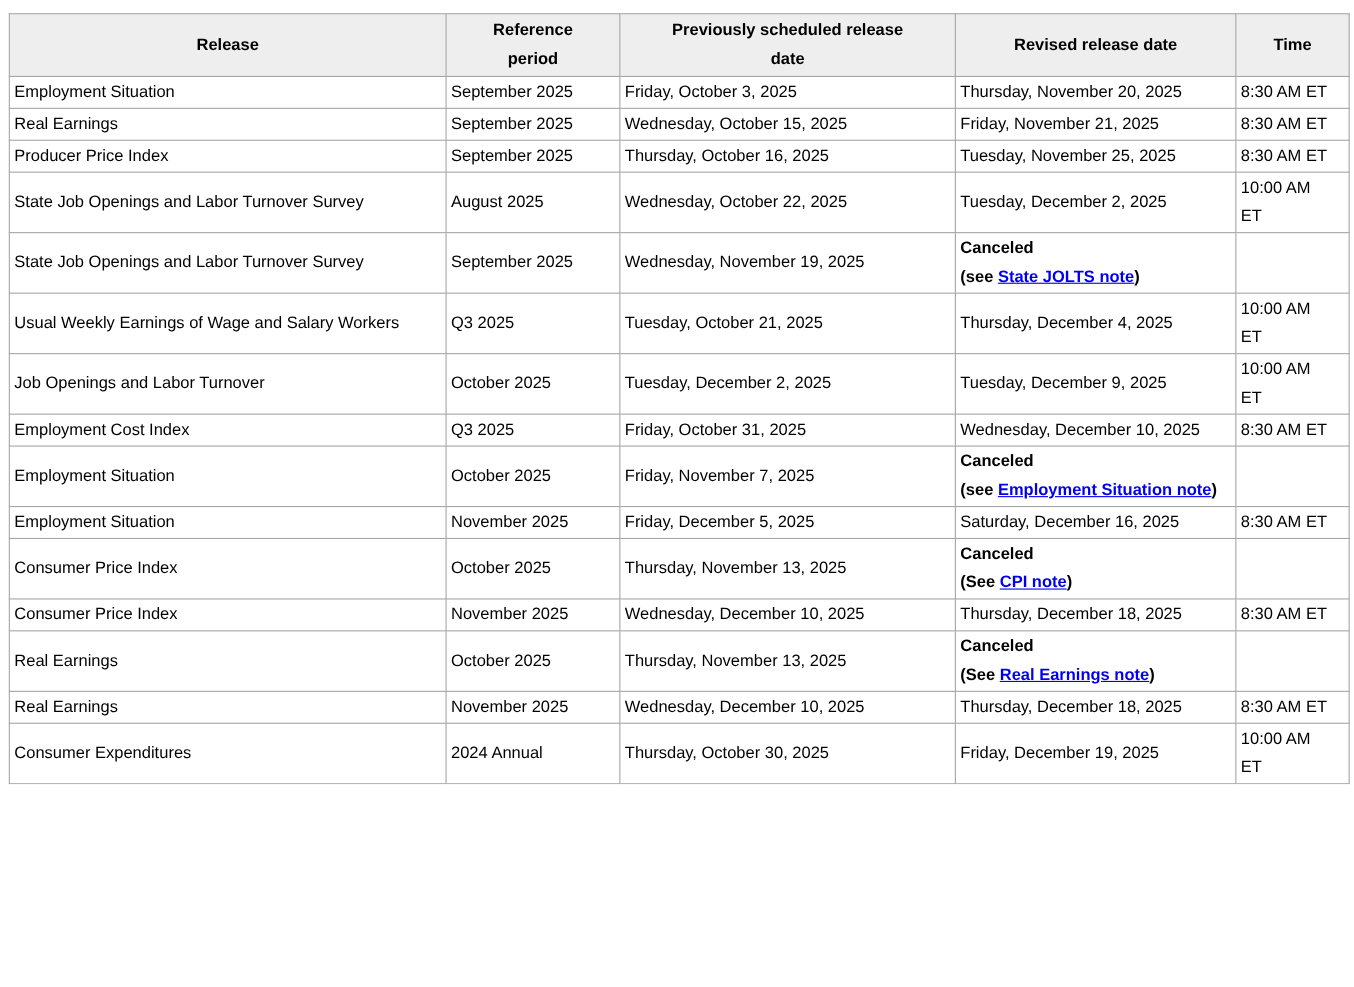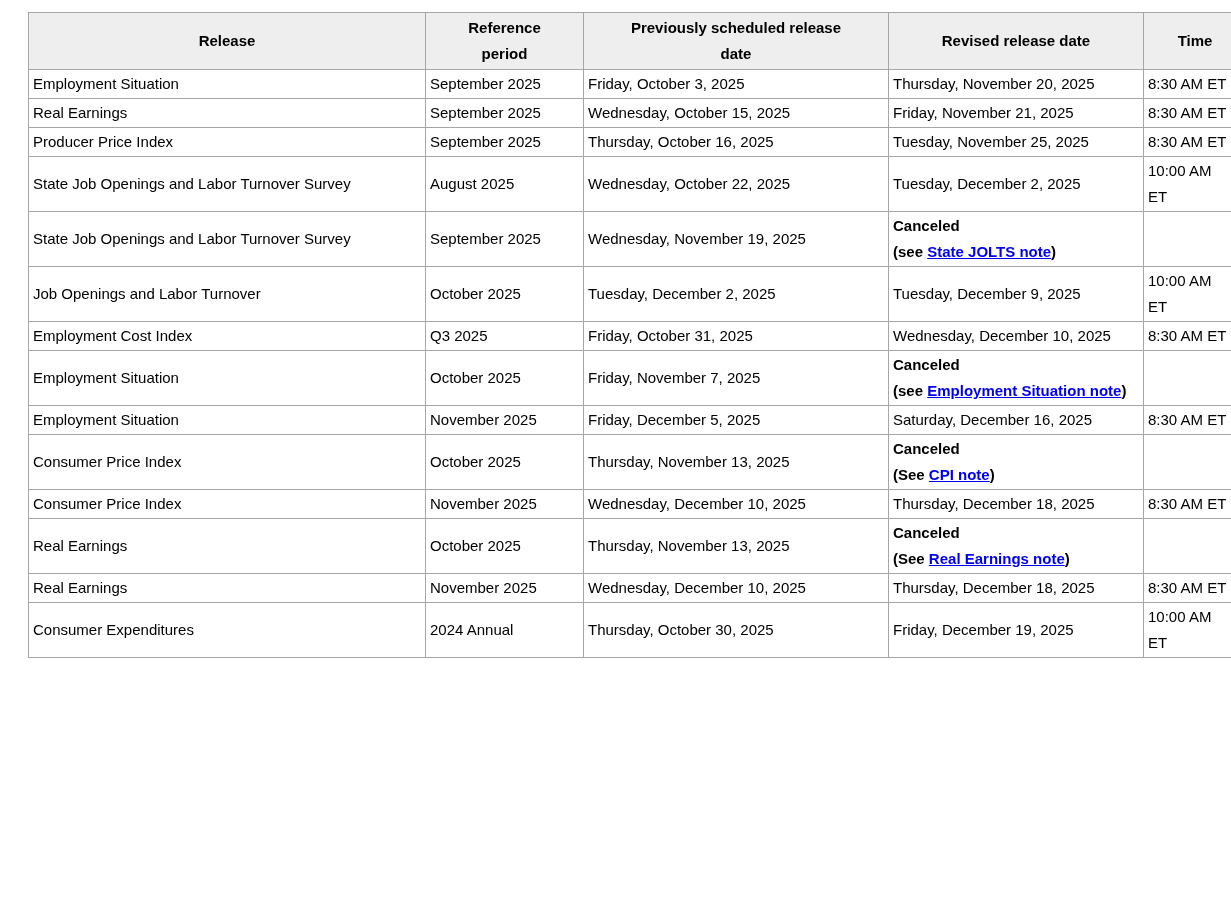--- a/index.html
+++ b/index.html
@@ -12,21 +12,21 @@
   * { box-sizing: border-box; }
   html, body {
     margin: 0;
     padding: 0;
     background: var(--bg);
     color: var(--text);
     font-family: "Liberation Sans", "DejaVu Sans", sans-serif;
     font-size: 15px;
   }
   .page {
-    padding: 12px 0 0 28px;
+    padding: 12px 0 0 8px;
     width: 1231px;
   }
   table.schedule {
     border-collapse: collapse;
     table-layout: fixed;
     width: 1218px;
   }
   th, td {
     border: 1px solid var(--border);
     padding: 1px 4px;
@@ -111,20 +111,27 @@
     <td class="c-period">September 2025</td>
     <td class="c-prev">Wednesday, November 19, 2025</td>
     <td class="c-revised">
             <div class="note-line">Canceled</div>
             <div class="note-line">(see <a href="#">State JOLTS note</a>)</div>
           </td>
     <td class="c-time"></td>
   </tr>
 
 
+  <tr>
+    <td class="c-release">Usual Weekly Earnings of Wage and Salary Workers</td>
+    <td class="c-period">Q3 2025</td>
+    <td class="c-prev">Tuesday, October 21, 2025</td>
+    <td class="c-revised">Thursday, December 4, 2025</td>
+    <td class="c-time">10:00 AM ET</td>
+  </tr>
 
 
   <tr>
     <td class="c-release">Job Openings and Labor Turnover</td>
     <td class="c-period">October 2025</td>
     <td class="c-prev">Tuesday, December 2, 2025</td>
     <td class="c-revised">Tuesday, December 9, 2025</td>
     <td class="c-time">10:00 AM ET</td>
   </tr>
 

